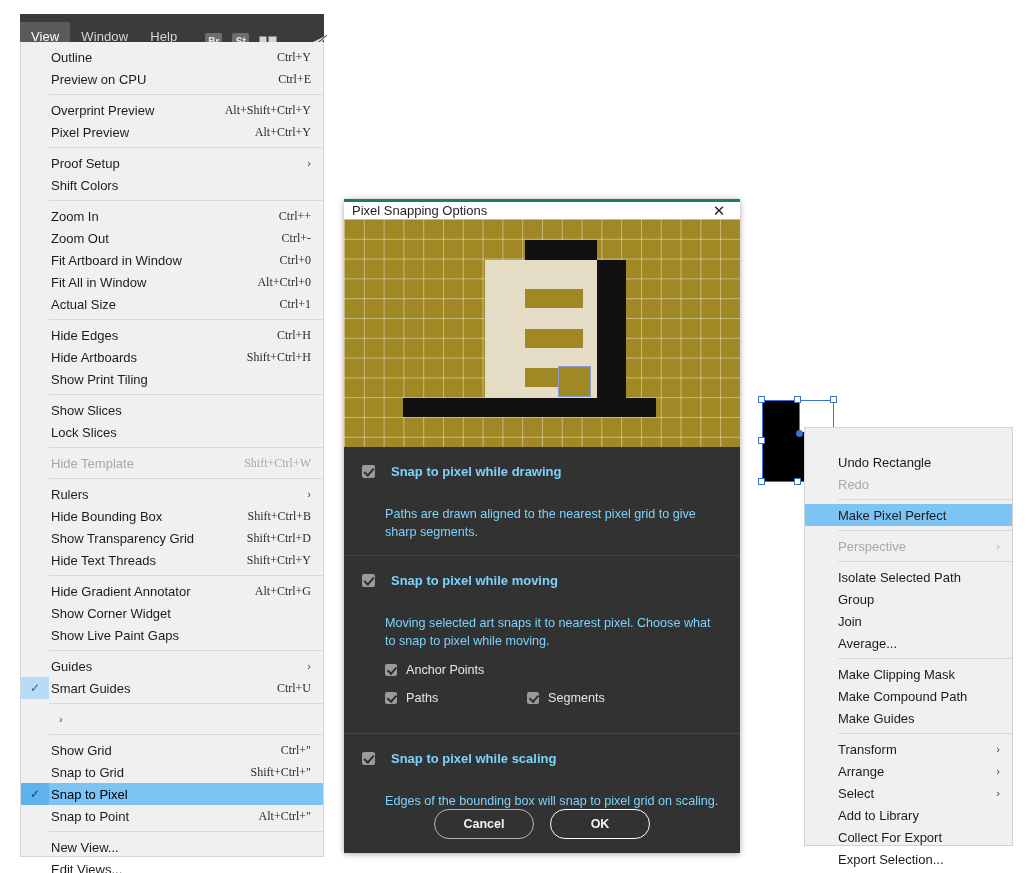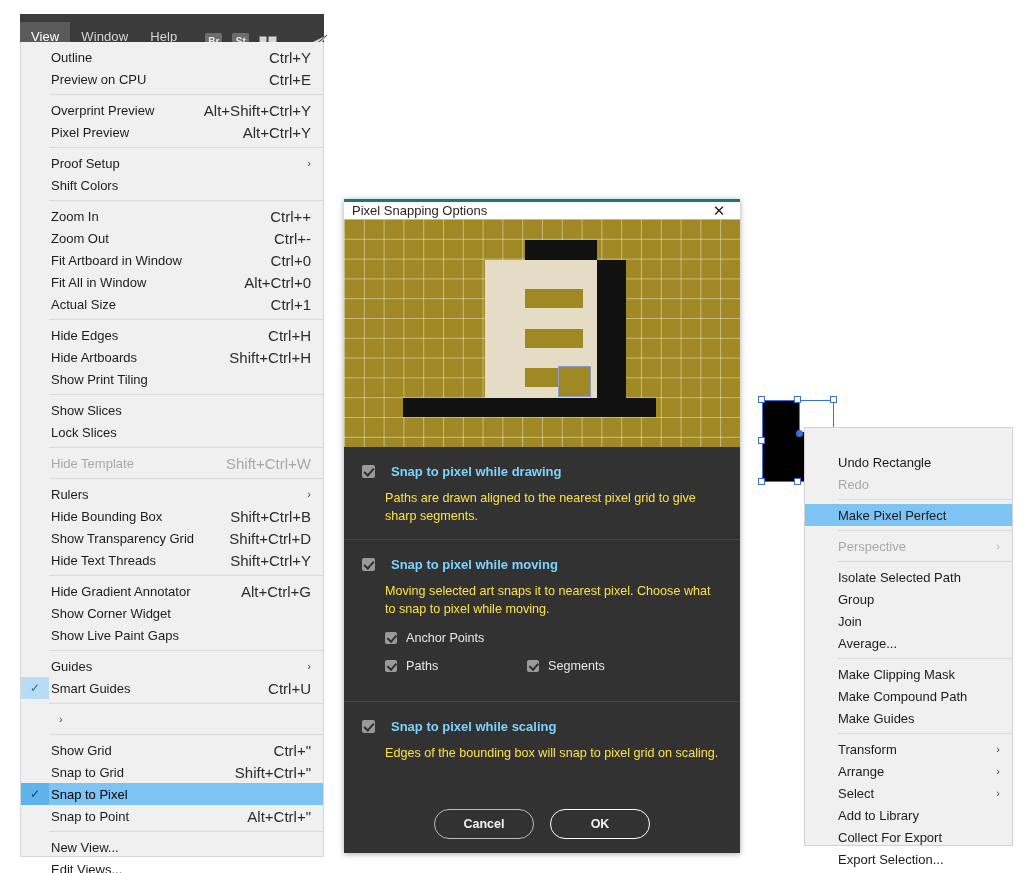--- a/index.html
+++ b/index.html
@@ -50,21 +50,21 @@
     padding-top: 4px;
   }
   .mi {
     position: relative;
     height: 22px;
     display: flex; align-items: center;
     padding-left: 30px; padding-right: 12px;
     cursor: default;
   }
   .mi .lbl { flex: 1 1 auto; white-space: nowrap; }
-  .mi .acc { color: #2b2b2b; font-size: 15px; white-space: nowrap; }
+  .mi .acc { color: #2b2b2b; font-size: 12px; white-space: nowrap; font-family: Liberation Serif, serif; }
   .mi.disabled .lbl, .mi.disabled .acc { color: #a8a8a8; }
   .mi.sel { background: #7dc4f5; }
   .mi.sel .lbl, .mi.sel .acc { color: #000; }
   .mi .chk {
     position: absolute; left: 0; top: 0;
     width: 28px; height: 22px;
     display: flex; align-items: center; justify-content: center;
     color: #2c6e9e; font-size: 12px; line-height: 1;
   }
   .mi.checked .chk { background: #b8dcf5; }
@@ -126,21 +126,21 @@
     position: absolute; left: 4px; top: 1px;
     width: 4px; height: 8px;
     border: solid #2e2e2e; border-width: 0 2px 2px 0;
     transform: rotate(42deg);
   }
   .cb-label {
     margin-left: 16px; color: #7dd3fc; font-size: 13px; font-weight: 600;
     line-height: 17px;
   }
   .sect-desc {
-    margin: 9px 0 0 23px; color: #fde047; font-size: 12.6px;
+    margin: 25px 0 0 23px; color: #7dd3fc; font-size: 12.6px;
     line-height: 18px; max-width: 350px;
   }
   .sub-opts { margin: 13px 0 0 23px; }
   .sub-row { display:flex; align-items:center; margin-bottom: 14px; }
   .sub-item { display:flex; align-items:center; width: 142px; }
   .sub-item .cbox { width:12px; height:12px; flex:0 0 12px; margin-top:0; }
   .sub-item .cbox::after { left:3.5px; top:1px; width:3.5px; height:7px; border-width:0 2px 2px 0;}
   .sub-label { margin-left: 9px; color: #e6e6e6; font-size: 12.6px; }
   .dlg-footer {
     position:absolute; left:0; bottom:0; width:100%;

